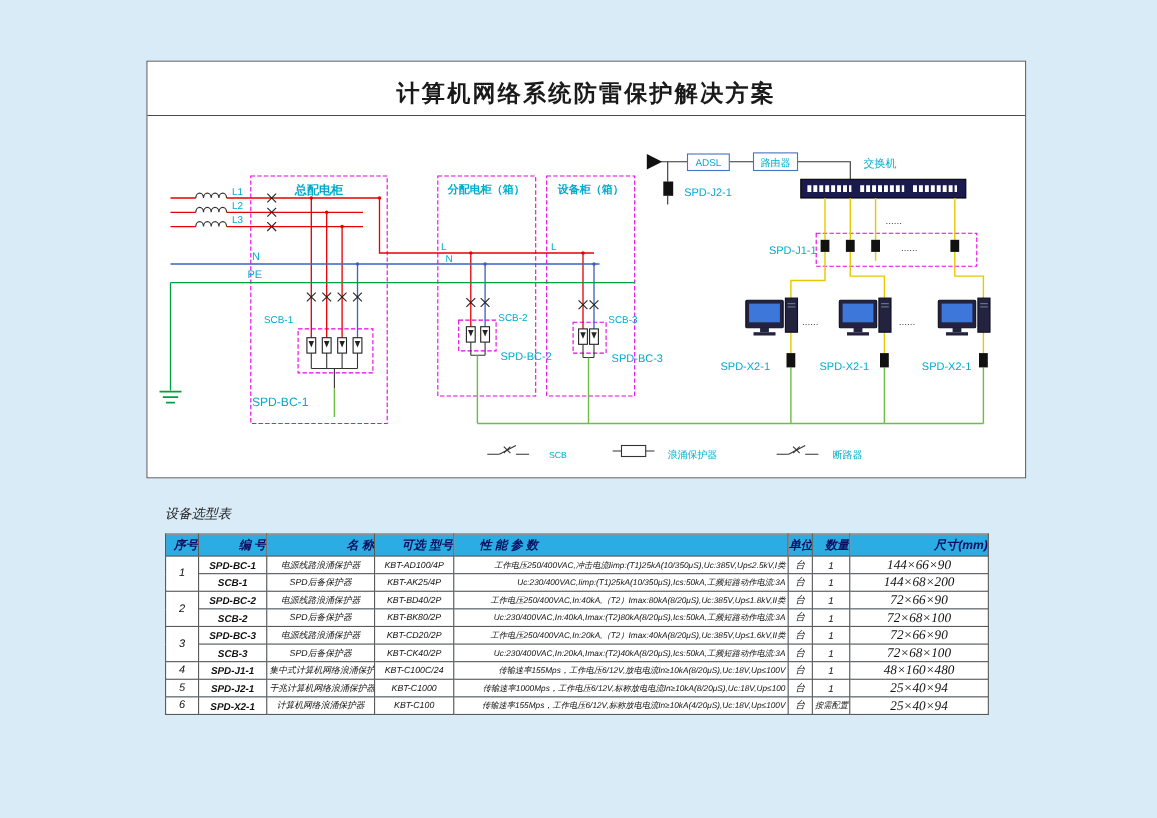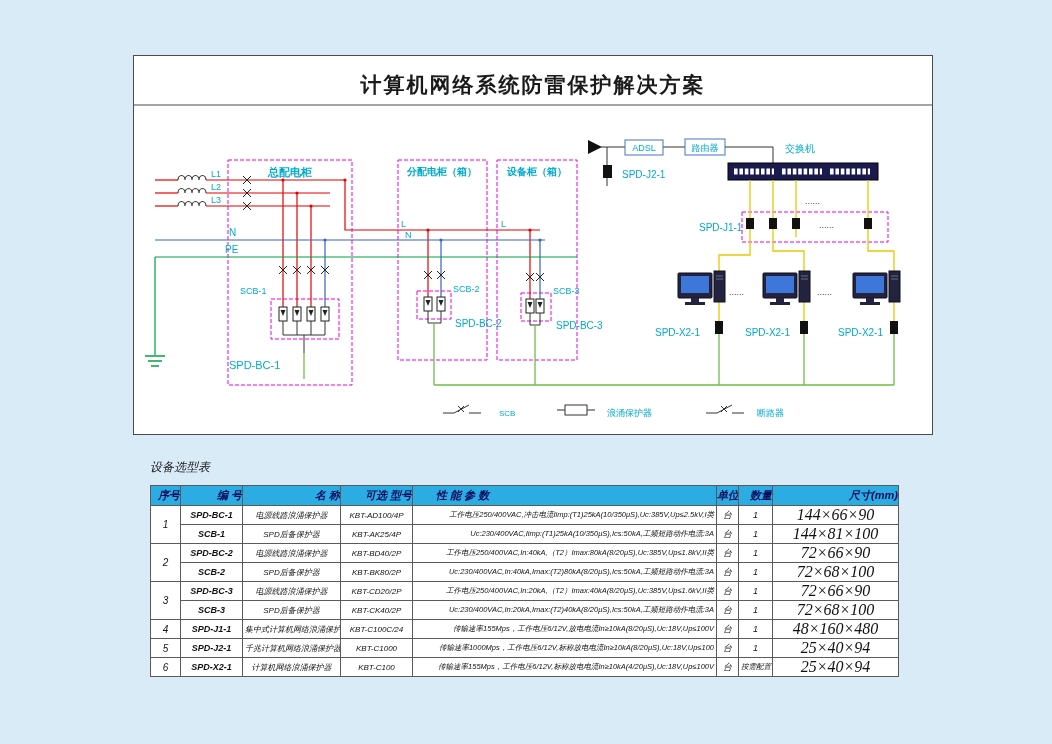--- a/index.html
+++ b/index.html
@@ -18,21 +18,21 @@
   .caption { font-size:12px; color:#1a1a1a; margin-bottom:9px; }
   table { border-collapse:collapse; width:748px; table-layout:fixed; }
   th, td { border:1px solid #5a5a5a; overflow:hidden; white-space:nowrap; }
   thead th { background:#2BACE2; color:#0d0d5e; font-size:11px; height:20px; font-weight:bold; text-align:right; }
   thead th.ph { text-align:left; padding-left:23px; }
   td { height:13px; font-size:9px; color:#111; text-align:center; padding:0 2px; background:#fff; }
   td.code { font-weight:bold; }
   td.name { font-size:8px; }
   td.model { font-size:8px; }
   td.params { text-align:right; font-size:7.5px; }
-  td.size { font-size:16px; font-family:"Liberation Serif", serif; }
+  td.size { font-size:12px; font-family:"Liberation Serif", serif; }
   td.no { font-size:10px; }
   td.fit { font-size:7.5px;text-align:right; }
 </style>
 </head>
 <body>
 
 <svg width="800" height="380" viewBox="0 0 800 380" style="position:absolute;left:133px;top:55px;">
   <rect x="0.5" y="0.5" width="799" height="379" fill="#ffffff" stroke="#4a4a4a"></rect>
   <text x="400" y="37" text-anchor="middle" class="dtitle">计算机网络系统防雷保护解决方案</text>
   <line x1="1" y1="50" x2="799" y2="50" stroke="#4a4a4a"></line>
@@ -333,21 +333,21 @@
         <td>1</td>
         <td class="size">144×66×90</td>
       </tr>
       <tr>
         <td class="code">SCB-1</td>
         <td class="name">SPD后备保护器</td>
         <td class="model">KBT-AK25/4P</td>
         <td class="params">Uc:230/400VAC,Iimp:(T1)25kA(10/350μS),Ics:50kA,工频短路动作电流:3A</td>
         <td>台</td>
         <td>1</td>
-        <td class="size">144×81×100</td>
+        <td class="size">144×68×200</td>
       </tr>
       <tr>
         <td rowspan="2" class="no">2</td>
         <td class="code">SPD-BC-2</td>
         <td class="name">电源线路浪涌保护器</td>
         <td class="model">KBT-BD40/2P</td>
         <td class="params">工作电压250/400VAC,In:40kA,（T2）Imax:80kA(8/20μS),Uc:385V,Up≤1.8kV,II类</td>
         <td>台</td>
         <td>1</td>
         <td class="size">72×66×90</td>

